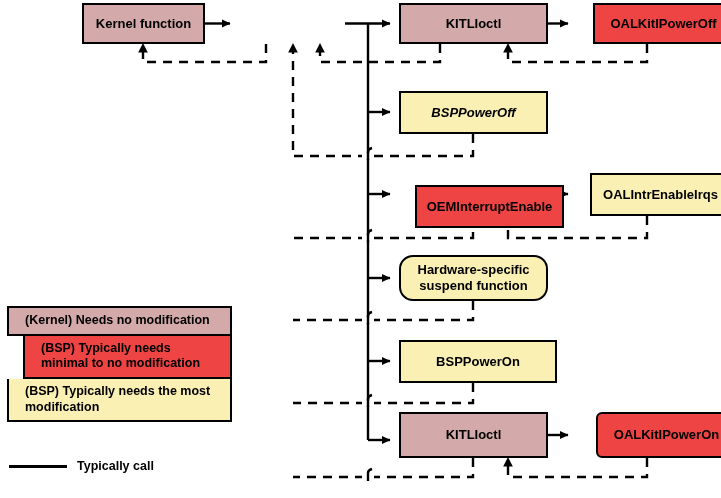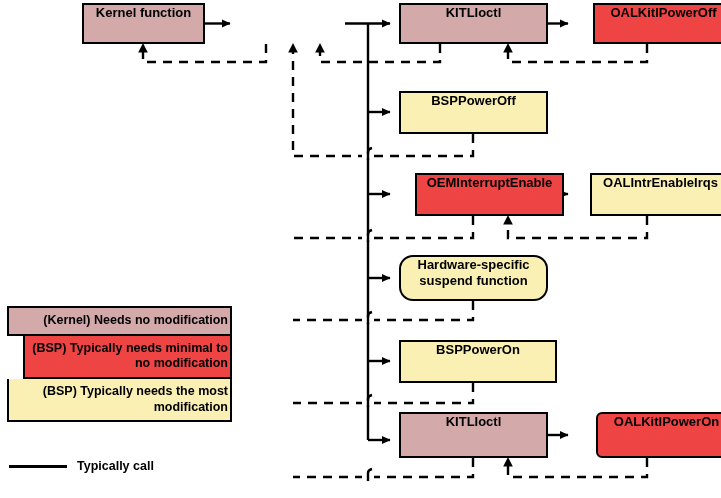--- a/index.html
+++ b/index.html
@@ -23,21 +23,21 @@
     left: 0;
     top: 0;
     width: 721px;
     height: 498px;
   }
   .node {
     position: absolute;
     box-sizing: border-box;
     border: 2px solid #000000;
     display: flex;
-    align-items: flex-start;
+    align-items: center;
     justify-content: center;
     text-align: center;
     font-family: "Liberation Sans", sans-serif;
     font-size: 13px;
     font-weight: bold;
     color: #000000;
     line-height: 1.2;
     z-index: 3;
     padding: 0 4px;
   }
@@ -56,22 +56,22 @@
     top: 306px;
     width: 225px;
     z-index: 4;
   }
   .legend-row {
     box-sizing: border-box;
     border: 2px solid #000000;
     font-size: 12.5px;
     font-weight: bold;
     color: #000000;
-    text-align: right;
-    padding: 5px 2px;
+    text-align: left;
+    padding: 5px 16px;
     line-height: 1.25;
   }
   .legend-row + .legend-row { border-top-width: 0; }
 
   #legend-keys {
     position: absolute;
     left: 7px;
     top: 455px;
     width: 260px;
     z-index: 4;
@@ -196,25 +196,25 @@
 
 
   <div class="node fill-kernel" style="left:399px; top:3px;   width:149px; height:41px;">
     <span class="node-label">KITLIoctl</span>
   </div>
 
   <div class="node fill-bsp-min" style="left:577px; top:3px;   width:141px; height:41px;">
     <span class="node-label">OALKitlPowerOff</span>
   </div>
 
-  <div class="node fill-bsp-most" style="left:399px; top:91px;  width:149px; height:43px;">
+  <div class="node fill-bsp-most" style="left:399px; top:91px;  width:149px; height:43px;font-style:italic;">
     <span class="node-label">BSPPowerOff</span>
   </div>
 
-  <div class="node fill-bsp-min" style="left:399px; top:173px; width:149px; height:43px;">
+  <div class="node fill-bsp-min" style="left:399px; top:185px; width:149px; height:43px;">
     <span class="node-label">OEMInterruptEnable</span>
   </div>
 
   <div class="node fill-bsp-most" style="left:577px; top:173px; width:141px; height:43px;margin-left:13px;">
     <span class="node-label">OALIntrEnableIrqs</span>
   </div>
 
   <div class="node fill-bsp-most" style="left:399px; top:255px; width:149px; height:46px;border-radius:14px;">
     <span class="node-label">Hardware-specific
 suspend function</span>

